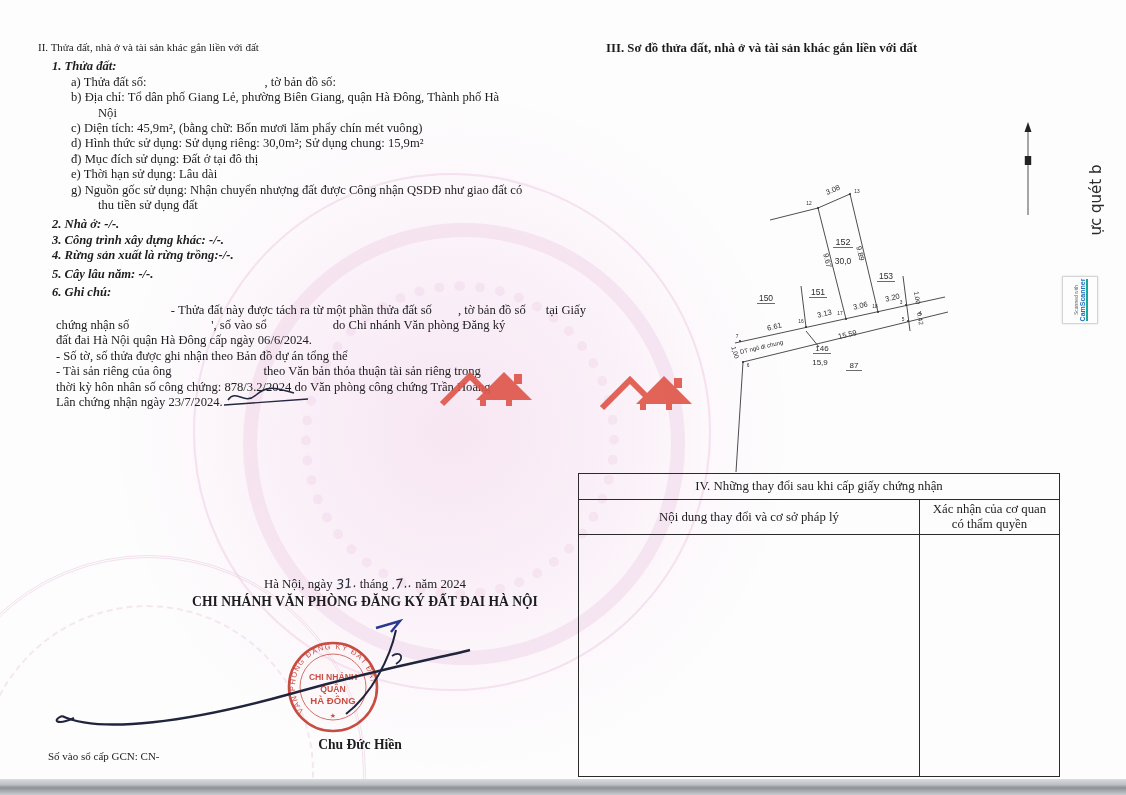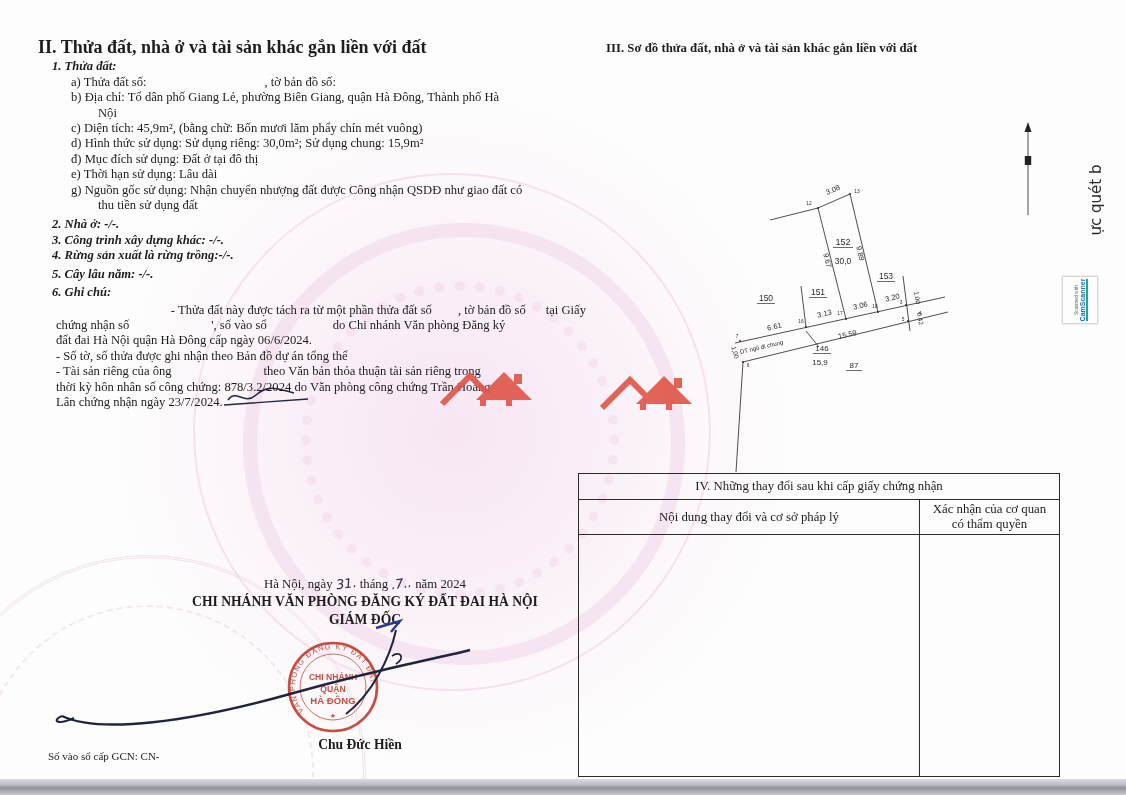--- a/index.html
+++ b/index.html
@@ -17,21 +17,21 @@
   .bgD{position:absolute;left:301px;top:281px;width:298px;height:298px;border-radius:50%;
        border:10px dotted rgba(242,213,233,.45);}
   .bgE{position:absolute;left:-70px;top:555px;width:430px;height:430px;border-radius:50%;
        border:3px double rgba(231,195,220,.5);}
   .bgF{position:absolute;left:-20px;top:605px;width:330px;height:330px;border-radius:50%;
        border:2px dashed rgba(236,204,226,.45);}
   .scanbar{position:absolute;left:0;top:779px;width:1126px;height:16px;
        background:linear-gradient(to bottom,#dcdcdf 0%,#bcbfc4 35%,#8e9297 55%,#c8cbcf 100%);}
   
   .col-left{position:absolute;left:38px;top:40px;width:548px;font-size:12.6px;line-height:15.4px;}
-  .h2{font-weight:bold;font-size:18px;}
+  .h2{font-weight:normal;font-size:11px;}
   .it{font-weight:bold;font-style:italic;padding-left:14px;}
   .ltr{padding-left:33px;}
   .cont{padding-left:60px;}
   .cont2{padding-left:60px;}
   .dash{padding-left:18px;}
   .gap{display:inline-block;}
   .mt4{margin-top:4px;}.mt3{margin-top:3px;}.mt2{margin-top:2px;text-align:right;}
   
   .h3{position:absolute;left:606px;top:41px;width:480px;font-weight:bold;font-size:12.8px;}
   
@@ -229,21 +229,20 @@
 
   <div class="sign">
     <div>
       <span>Hà Nội, ngày</span>
       <span class="hand">31.</span>
       <span>tháng</span>
       <span class="hand">.7..</span>
       <span>năm 2024</span>
     </div>
     <div class="org">CHI NHÁNH VĂN PHÒNG ĐĂNG KÝ ĐẤT ĐAI HÀ NỘI</div>
-    <div class="org">GIÁM ĐỐC</div>
   </div>
 
   <svg class="stamp" viewBox="0 0 94 94">
     <circle cx="47" cy="47" r="44" fill="rgba(255,235,233,0.15)" stroke="#c23b2f" stroke-width="2.6"></circle>
     <circle cx="47" cy="47" r="33" fill="none" stroke="#c23b2f" stroke-width="0.8"></circle>
     <defs>
         <path id="arc" d="M 47 85 A 38 38 0 1 1 47.01 85"></path>
       </defs>
     <text font-size="7.4" fill="#c23b2f" font-family="Liberation Sans, sans-serif" letter-spacing="1.2">
       <textPath href="#arc" startOffset="14%">VĂN PHÒNG ĐĂNG KÝ ĐẤT ĐAI</textPath>

